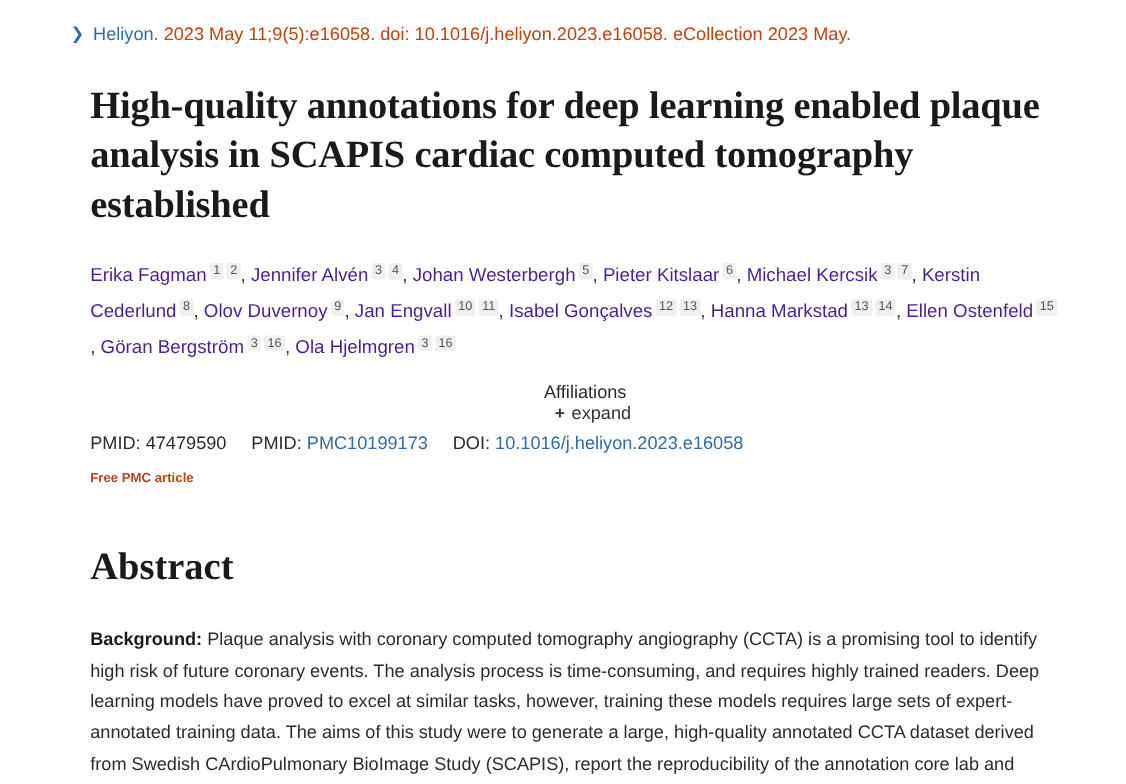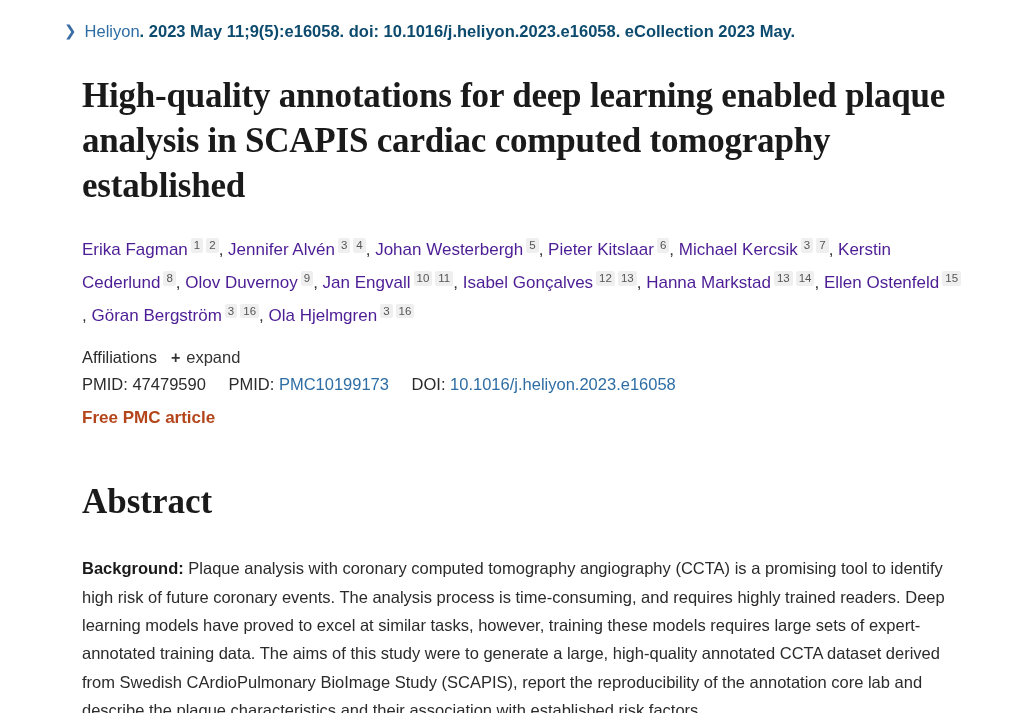--- a/index.html
+++ b/index.html
@@ -43,21 +43,21 @@
     margin-right: 8px;
     margin-left: -18px;
     line-height: 1;
     position: relative;
     top: -1px;
   }
   .journal {
     color: #2e6da4;
     font-style: normal;
   }
-  .cite-rest { color: #0c4a6e; font-weight: bold; }
+  .cite-rest { color: #c2410c; }
 
   
   .title {
     font-family: "Liberation Serif", serif;
     font-weight: bold;
     font-size: 35px;
     line-height: 1.28;
     color: #1a1a1a;
     margin-top: 30px;
     letter-spacing: -0.2px;
@@ -90,20 +90,21 @@
   }
   .comma { color: #333; }
 
   
   .aff-row {
     margin-top: 16px;
     font-size: 16.5px;
     color: #333;
     display: flex;
     align-items: center;
+    flex-direction: column;
   }
   .aff-label { color: #2b2b2b; }
   .expand-btn {
     margin-left: 14px;
     color: #333;
     cursor: pointer;
     display: inline-flex;
     align-items: center;
   }
   .plus {
@@ -114,21 +115,21 @@
   }
   .ids-row {
     margin-top: 8px;
     font-size: 16.5px;
     color: #2b2b2b;
   }
   .ids-row .gap { display: inline-block; width: 18px; }
   .link { color: #2e6da4; cursor: pointer; text-align: right; }
   .free-pmc {
     margin-top: 14px;
-    font-size: 17px;
+    font-size: 12px;
     color: #b4451a;
     font-weight: bold;
     cursor: pointer;
   }
 
   
   .abstract-head {
     font-family: "Liberation Serif", serif;
     font-weight: bold;
     font-size: 35px;

